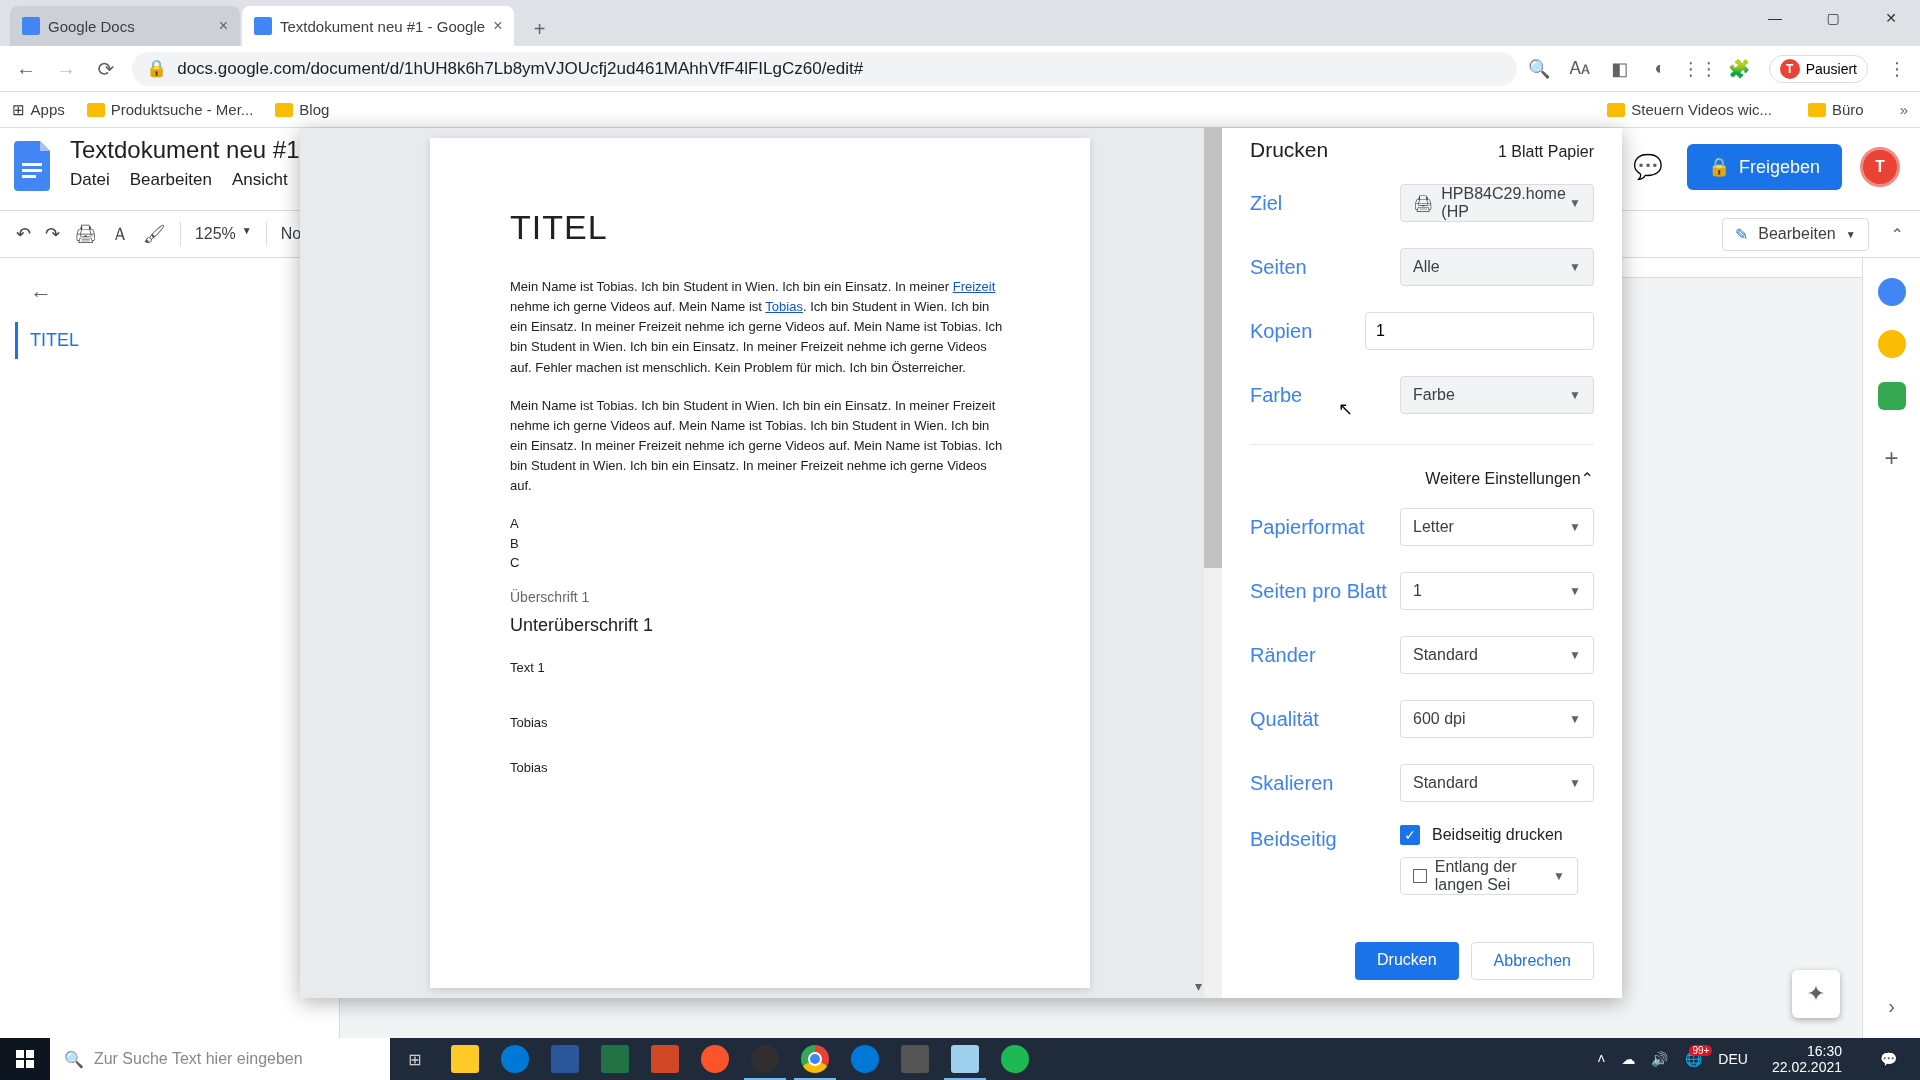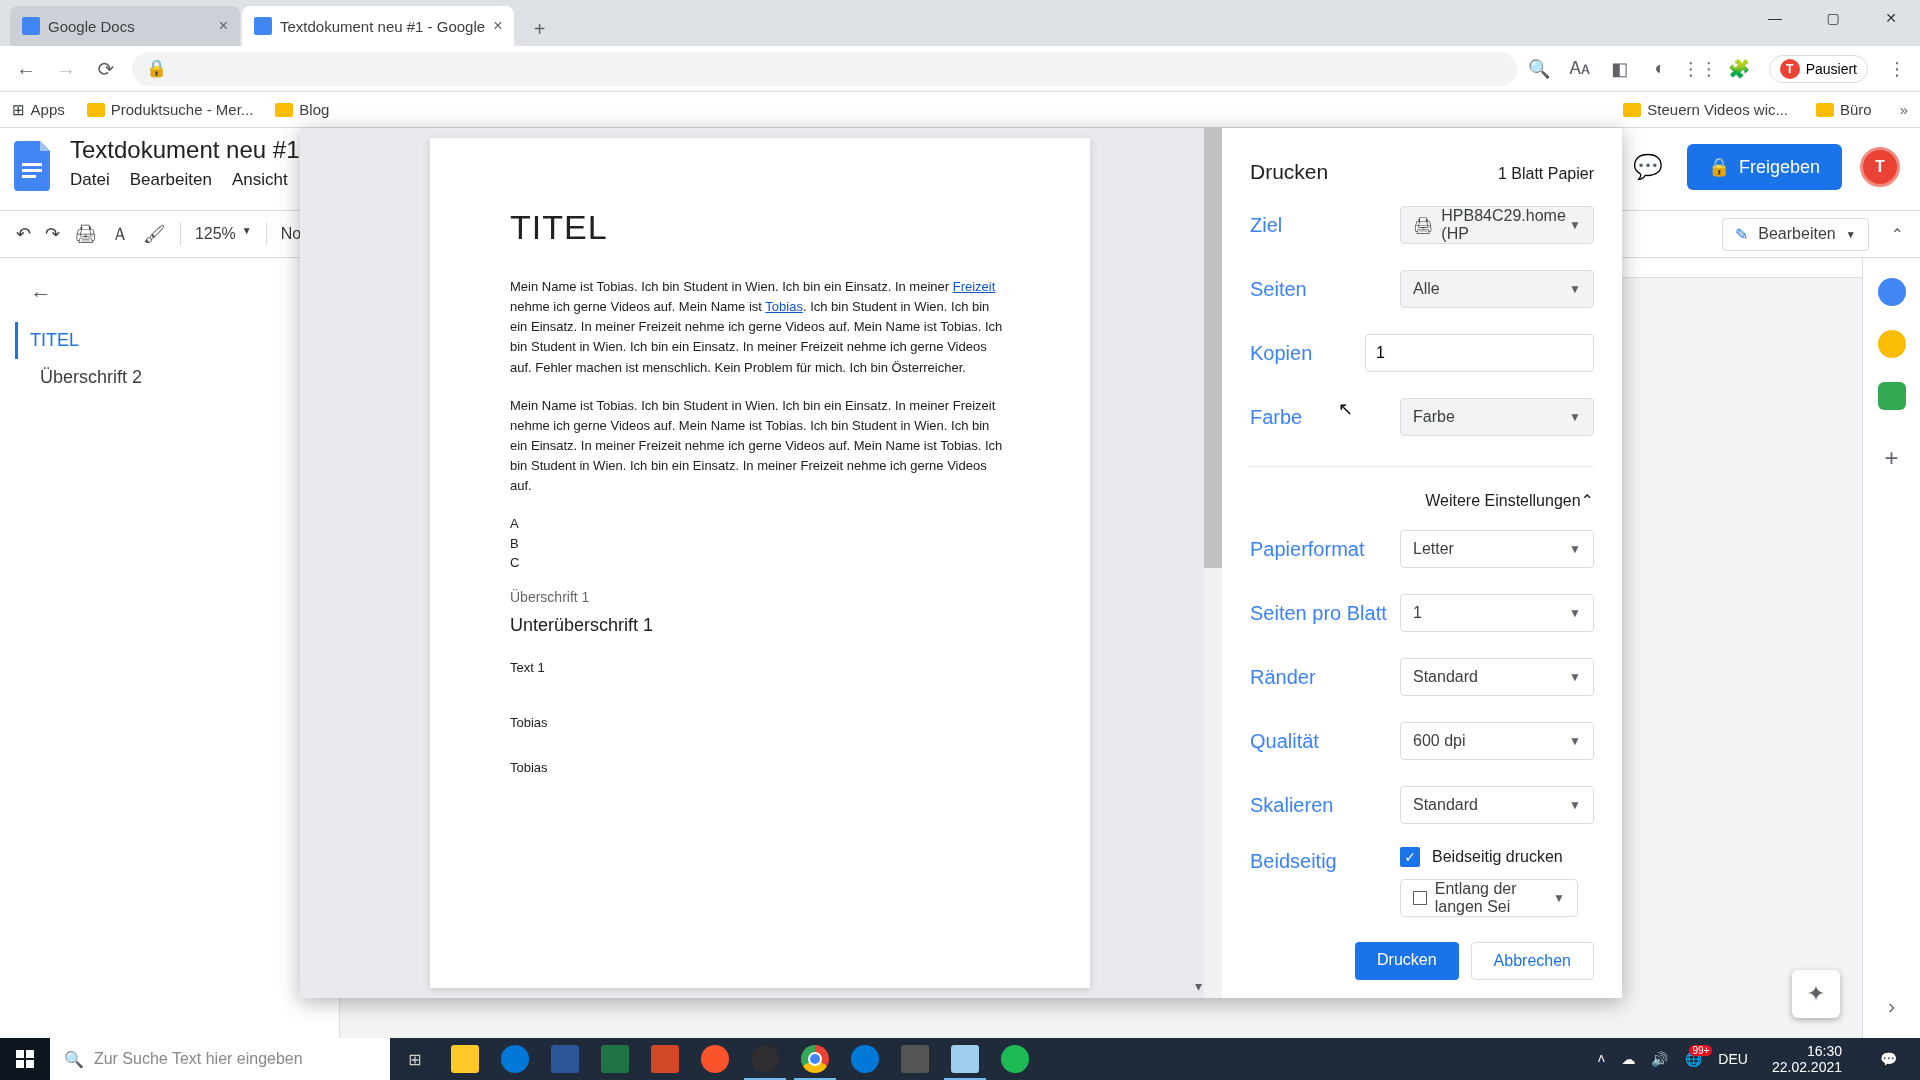--- a/index.html
+++ b/index.html
@@ -19,21 +19,21 @@
 .nav-icon { color: #5f6368; font-size: 20px; width: 28px; text-align: center; }
 .addr-bar { flex: 1; height: 34px; background: #f1f3f4; border-radius: 17px; display: flex; align-items: center; padding: 0 14px; font-size: 17px; color: #202124; gap: 10px; }
 .addr-icons { display: flex; gap: 18px; align-items: center; }
 .addr-icons .ic { width: 22px; height: 22px; color: #5f6368; display: flex; align-items: center; justify-content: center; font-size: 18px; }
 .pause-pill { display: flex; align-items: center; gap: 6px; border: 1px solid #dadce0; border-radius: 16px; padding: 3px 10px; font-size: 14px; }
 .pause-pill .av { width: 20px; height: 20px; border-radius: 50%; background: #ea4335; color: #fff; display: flex; align-items: center; justify-content: center; font-size: 12px; font-weight: bold; }
 
 .chrome-bkm { height: 36px; background: #fff; display: flex; align-items: center; padding: 0 12px; gap: 22px; font-size: 15px; color: #3c4043; border-bottom: 1px solid #dadce0; }
 .bkm-item { display: flex; align-items: center; gap: 6px; }
 .bkm-folder { width: 18px; height: 14px; background: #fbbc04; border-radius: 2px; }
-.bkm-right { margin-left: auto; display: flex; gap: 28px; }
+.bkm-right { margin-left: auto; display: flex; gap: 36px; }
 .chev { color: #5f6368; }
 
 
 .docs-area { position: absolute; top: 128px; left: 0; right: 0; bottom: 42px; background: #fff; }
 .docs-header { height: 82px; display: flex; padding: 8px 20px 0 10px; gap: 12px; align-items: flex-start; }
 .docs-logo { width: 48px; height: 60px; display: flex; align-items: center; justify-content: center; }
 .docs-logo svg { width: 40px; height: 50px; }
 .docs-title-block { flex: 1; }
 .docs-title { font-size: 24px; color: #202124; display: flex; align-items: center; gap: 12px; }
 .star { color: #fbbc04; font-size: 20px; }
@@ -83,21 +83,21 @@
 .preview-page .pv-body a { color: #1155cc; text-decoration: underline; }
 .preview-page .pv-list { font-size: 13px; line-height: 1.5; margin: 14px 0; }
 .preview-page .pv-h1 { font-size: 14px; margin: 16px 0 10px; color: #666; }
 .preview-page .pv-sub { font-size: 18px; font-weight: 500; margin-bottom: 24px; }
 .preview-page .pv-txt { font-size: 13px; }
 .preview-page .pv-name { font-size: 13px; margin-top: 40px; }
 .pv-scroll { position: absolute; right: 0; top: 0; bottom: 0; width: 18px; background: #f1f1f1; }
 .pv-scroll-thumb { position: absolute; top: 0; height: 440px; width: 100%; background: #c1c1c1; }
 .pv-collapse { position: absolute; bottom: 4px; right: 20px; color: #5f6368; font-size: 14px; }
 
-.print-panel { width: 400px; background: #fff; display: flex; flex-direction: column; padding: 32px 28px 18px; font-size: 16px; color: #202124; }
+.print-panel { width: 400px; background: #fff; display: flex; flex-direction: column; padding: 10px 28px 18px; font-size: 16px; color: #202124; }
 .pp-header { display: flex; justify-content: space-between; align-items: baseline; margin-bottom: 22px; }
 .pp-title { font-size: 21px; }
 .pp-sheets { font-size: 16px; color: #202124; }
 .pp-row { display: flex; align-items: center; margin-bottom: 26px; }
 .pp-label { width: 150px; color: #3b82f6; font-size: 20px; }
 .pp-select { flex: 1; height: 38px; border: 1px solid #dadce0; border-radius: 4px; background: #f1f3f4; display: flex; align-items: center; padding: 0 12px; justify-content: space-between; font-size: 16px; color: #3c4043; }
 .pp-select.white { background: #fff; }
 .pp-select .arr { color: #5f6368; font-size: 12px; }
 .pp-select .dest { display: flex; align-items: center; gap: 8px; }
 .pp-input { flex: 0 0 70px; height: 38px; border: 1px solid #dadce0; border-radius: 4px; padding: 0 10px; font-size: 16px; }
@@ -148,20 +148,21 @@
     <div>✕</div>
   </div>
 </div>
 
 <div class="chrome-addr">
   <span class="nav-icon">←</span>
   <span class="nav-icon" style="opacity:.4">→</span>
   <span class="nav-icon">⟳</span>
   <div class="addr-bar">
     <span>🔒</span>
+    <span>docs.google.com/document/d/1hUH8k6h7Lb8ymVJOUcfj2ud461MAhhVfF4lFILgCz60/edit#</span>
   </div>
   <div class="addr-icons">
     <span class="ic">🔍</span>
     <span class="ic">🗛</span>
     <span class="ic">◧</span>
     <span class="ic">◐</span>
     <span class="ic">⋮⋮</span>
     <span class="ic">🧩</span>
     <div class="pause-pill">
       <span class="av">T</span>
@@ -250,21 +251,20 @@
       <span>Bearbeiten</span>
       <span style="font-size:10px">▼</span>
     </div>
     <span class="collapse-ic">⌃</span>
   </div>
 
   <div class="docs-body">
     <div class="outline-panel">
       <div class="outline-back">←</div>
       <div class="outline-item active">TITEL</div>
-      <div class="outline-item sub">Überschrift 2</div>
     </div>
     <div class="doc-canvas">
       <div class="ruler-h"></div>
       <div class="ruler-v"></div>
       <div class="page-area">
         <div style="height:780px"></div>
 
       </div>
     </div>
   </div>

